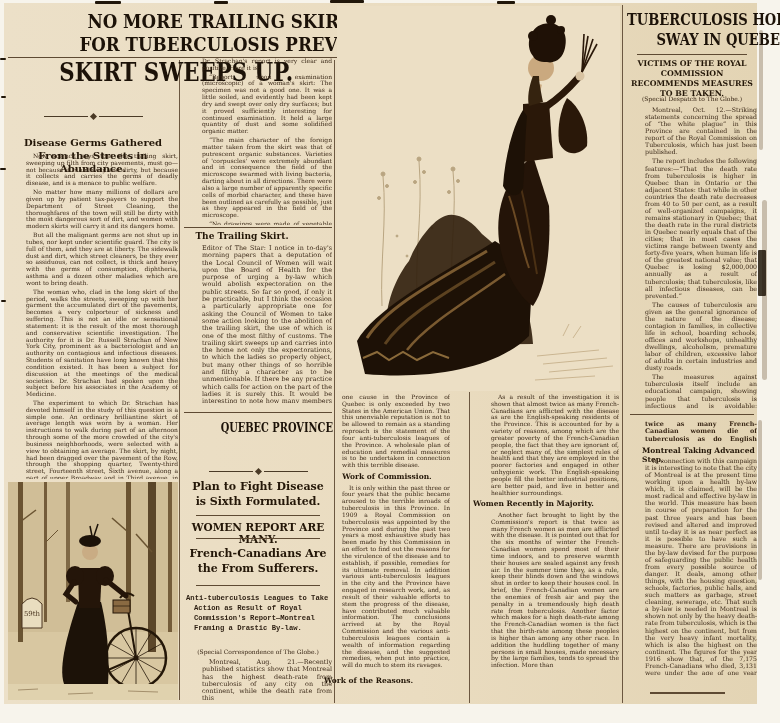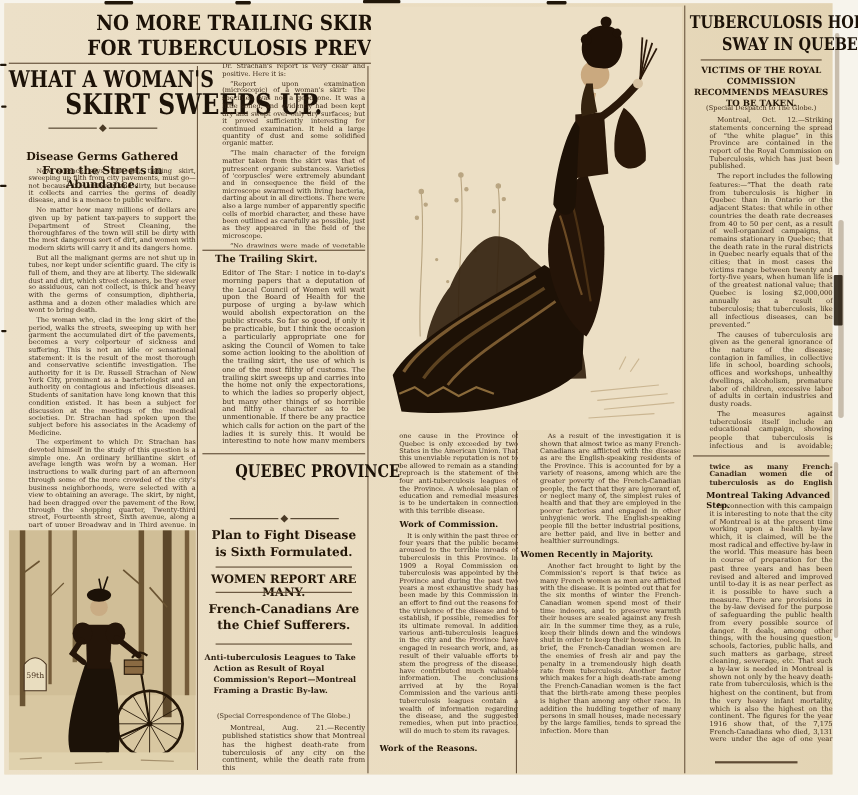--- a/index.html
+++ b/index.html
@@ -14,21 +14,21 @@
   .hl{font-weight:bold;color:#1c1208;white-space:nowrap;}
   .cond{display:inline-block;transform:scaleX(.82);transform-origin:0 50%;}
   .condR{display:inline-block;transform:scaleX(.82);transform-origin:100% 50%;}
   .condC{display:inline-block;transform:scaleX(.88);transform-origin:50% 50%;}
   .orn{display:flex;align-items:center;justify-content:center;}
   .orn i{height:1px;background:#4a3a26;width:44px;display:block;}
   .orn b{width:5px;height:5px;background:#4a3a26;transform:rotate(45deg);margin:0 3px;display:block;}
   .xhead{font-weight:bold;color:#241708;text-align:center;}
   .sig{text-align:right;font-size:6.5px;font-weight:bold;color:#3a2817;}
   .credit{font-size:6px;text-align:center;color:#3a2817;}
-  .hang{padding-left:8px;text-indent:-8px;}
+  .hang{padding-left:8px;text-indent:-8px;font-family:Liberation Mono, monospace;}
   .mark{position:absolute;background:#201609;border-radius:1px;}
   .smudge{position:absolute;background:#8d7a60;opacity:.45;border-radius:3px;}
 </style>
 </head>
 <body>
 
 <div class="a paper" style="left:4px;top:3px;width:753px;height:701px;"></div>
 
 <div class="mark" style="left:95px;top:1px;width:26px;height:3px;"></div>
 <div class="mark" style="left:214px;top:1px;width:14px;height:3px;"></div>
@@ -50,21 +50,20 @@
   <div class="hl" style="font-size:19px;line-height:23px;"><span class="condC">FOR TUBERCULOSIS PREVENTION!</span></div>
 </div>
 <div class="a rule" style="left:8px;top:57px;width:360px;height:1px;"></div>
 
 <div class="a vrule" style="left:179px;top:60px;height:640px;"></div>
 <div class="a vrule" style="left:334px;top:60px;height:643px;"></div>
 <div class="a vrule" style="left:469px;top:392px;height:311px;"></div>
 <div class="a vrule" style="left:622px;top:5px;height:698px;"></div>
 
 <div class="a" style="left:8px;top:60px;width:170px;">
-  <div class="hl" style="font-size:21px;line-height:24px;"><span class="cond">WHAT A WOMAN'S</span></div>
   <div class="hl" style="font-size:26px;line-height:24px;"><span class="condR">SKIRT SWEEPS UP.</span></div>
 </div>
 <div class="a orn" style="left:8px;top:113px;width:170px;height:7px;">
     <i></i>
     <b></b>
     <i></i>
   </div>
 <div class="a xhead" style="left:10px;top:136px;width:166px;font-size:10px;line-height:13px;">Disease Germs Gathered From the Streets in Abundance.</div>
 <div class="a bt" style="left:8px;top:153px;width:170px;height:326px;">
   <p>Now science says that the trailing skirt, sweeping up filth from city pavements, must go—not because it is unlovely and dirty, but because it collects and carries the germs of deadly disease, and is a menace to public welfare.</p>
@@ -144,32 +143,32 @@
 
 </div>
 <div class="a rule" style="left:184px;top:227px;width:148px;height:1px;"></div>
 <div class="a xhead" style="left:168px;top:231px;width:148px;font-size:9px;">The Trailing Skirt.</div>
 <div class="a bt" style="left:184px;top:245px;width:148px;height:158px;font-size:6.4px;">
   <p class="noind">Editor of The Star: I notice in to-day's morning papers that a deputation of the Local Council of Women will wait upon the Board of Health for the purpose of urging a by-law which would abolish expectoration on the public streets. So far so good, if only it be practicable, but I think the occasion a particularly appropriate one for asking the Council of Women to take some action looking to the abolition of the trailing skirt, the use of which is one of the most filthy of customs. The trailing skirt sweeps up and carries into the home not only the expectorations, to which the ladies so properly object, but many other things of so horrible and filthy a character as to be unmentionable. If there be any practice which calls for action on the part of the ladies it is surely this. It would be interesting to note how many members of the deputation will wear these objectionable garments.</p>
   <div class="sig" style="padding-right:6px;">H. H. Godfrey.</div>
 </div>
 <div class="a rule" style="left:184px;top:412px;width:148px;height:1px;"></div>
 <div class="a" style="left:181px;top:417px;width:152px;">
-  <div class="hl" style="font-size:16px;line-height:23px;text-align:right;"><span class="condR">QUEBEC PROVINCE</span></div>
+  <div class="hl" style="font-size:12px;line-height:23px;text-align:right;"><span class="condR">QUEBEC PROVINCE</span></div>
 </div>
 <div class="a orn" style="left:184px;top:468px;width:148px;height:7px;">
     <i></i>
     <b></b>
     <i></i>
   </div>
 <div class="a xhead" style="left:186px;top:479px;width:144px;font-size:11px;line-height:15px;">Plan to Fight Disease is Sixth Formulated.</div>
 <div class="a rule" style="left:196px;top:515px;width:124px;height:1px;"></div>
 <div class="a xhead" style="left:184px;top:521px;width:148px;font-size:10.5px;">WOMEN REPORT ARE MANY.</div>
 <div class="a rule" style="left:196px;top:538px;width:124px;height:1px;"></div>
-<div class="a xhead" style="left:188px;top:546px;width:140px;font-size:11px;line-height:15px;">French-Canadians Are the Chief Sufferers.</div>
+<div class="a xhead" style="left:188px;top:546px;width:140px;font-size:11px;line-height:15px;">French-Canadians Are the From Sufferers.</div>
 <div class="a rule" style="left:196px;top:585px;width:124px;height:1px;"></div>
 <div class="a hang" style="left:186px;top:593px;width:142px;font-size:7.2px;line-height:10px;font-weight:bold;color:#2b1d10;">Anti-tuberculosis Leagues to Take Action as Result of Royal Commission's Report—Montreal Framing a Drastic By-law.</div>
 <div class="a credit" style="left:184px;top:648px;width:148px;">(Special Correspondence of The Globe.)</div>
 <div class="a bt" style="left:184px;top:659px;width:148px;height:44px;font-size:6.4px;">
   <p>Montreal, Aug. 21.—Recently published statistics show that Montreal has the highest death-rate from tuberculosis of any city on the continent, while the death rate from this</p>
 </div>
 
 <svg class="a" style="left:337px;top:6px;" width="283" height="385" viewBox="0 0 283 385">
   <rect x="0" y="0" width="283" height="385" fill="#ecdfc5"></rect>
   <g stroke="#a8926b" fill="#a8926b" opacity=".75">
@@ -221,21 +220,21 @@
   <g stroke="#b49a6f" stroke-width="1" opacity=".6">
     <line x1="200" y1="350" x2="262" y2="344"></line>
       <line x1="206" y1="358" x2="270" y2="352"></line>
     <line x1="212" y1="366" x2="276" y2="360"></line>
       <line x1="198" y1="374" x2="258" y2="370"></line>
     <line x1="226" y1="330" x2="232" y2="318"></line>
       <line x1="236" y1="332" x2="244" y2="320"></line>
   </g>
 </svg>
 
-<div class="a bt" style="left:345px;top:394px;width:126px;height:309px;">
+<div class="a bt" style="left:324px;top:394px;width:126px;height:309px;">
   <p class="noind">one cause in the Province of Quebec is only exceeded by two States in the American Union. That this unenviable reputation is not to be allowed to remain as a standing reproach is the statement of the four anti-tuberculosis leagues of the Province. A wholesale plan of education and remedial measures is to be undertaken in connection with this terrible disease.</p>
   <div class="xhead" style="font-size:7.5px;margin:4px 0 3px;">Work of Commission.</div>
   <p>It is only within the past three or four years that the public became aroused to the terrible inroads of tuberculosis in this Province. In 1909 a Royal Commission on tuberculosis was appointed by the Province and during the past two years a most exhaustive study has been made by this Commission in an effort to find out the reasons for the virulence of the disease and to establish, if possible, remedies for its ultimate removal. In addition various anti-tuberculosis leagues in the city and the Province have engaged in research work, and, as result of their valuable efforts to stem the progress of the disease, have contributed much valuable information. The conclusions arrived at by the Royal Commission and the various anti-tuberculosis leagues contain a wealth of information regarding the disease, and the suggested remedies, when put into practice, will do much to stem its ravages.</p>
   <div class="xhead" style="font-size:7.5px;margin-top:8px;text-align:left;">Work of the Reasons.</div>
 </div>
 
 <div class="a bt" style="left:473px;top:394px;width:146px;height:320px;">
   <p>As a result of the investigation it is shown that almost twice as many French-Canadians are afflicted with the disease as are the English-speaking residents of the Province. This is accounted for by a variety of reasons, among which are the greater poverty of the French-Canadian people, the fact that they are ignorant of, or neglect many of, the simplest rules of health and that they are employed in the poorer factories and engaged in other unhygienic work. The English-speaking people fill the better industrial positions, are better paid, and live in better and healthier surroundings.</p>
   <div class="xhead" style="font-size:7.5px;margin:4px 0 3px;text-align:left;">Women Recently in Majority.</div>
   <p>Another fact brought to light by the Commission's report is that twice as many French women as men are afflicted with the disease. It is pointed out that for the six months of winter the French-Canadian women spend most of their time indoors, and to preserve warmth their houses are sealed against any fresh air. In the summer time they, as a rule, keep their blinds down and the windows shut in order to keep their houses cool. In brief, the French-Canadian women are the enemies of fresh air and pay the penalty in a tremendously high death rate from tuberculosis. Another factor which makes for a high death-rate among the French-Canadian women is the fact that the birth-rate among these peoples is higher than among any other race. In addition the huddling together of many persons in small houses, made necessary by the large families, tends to spread the infection. More than</p>

